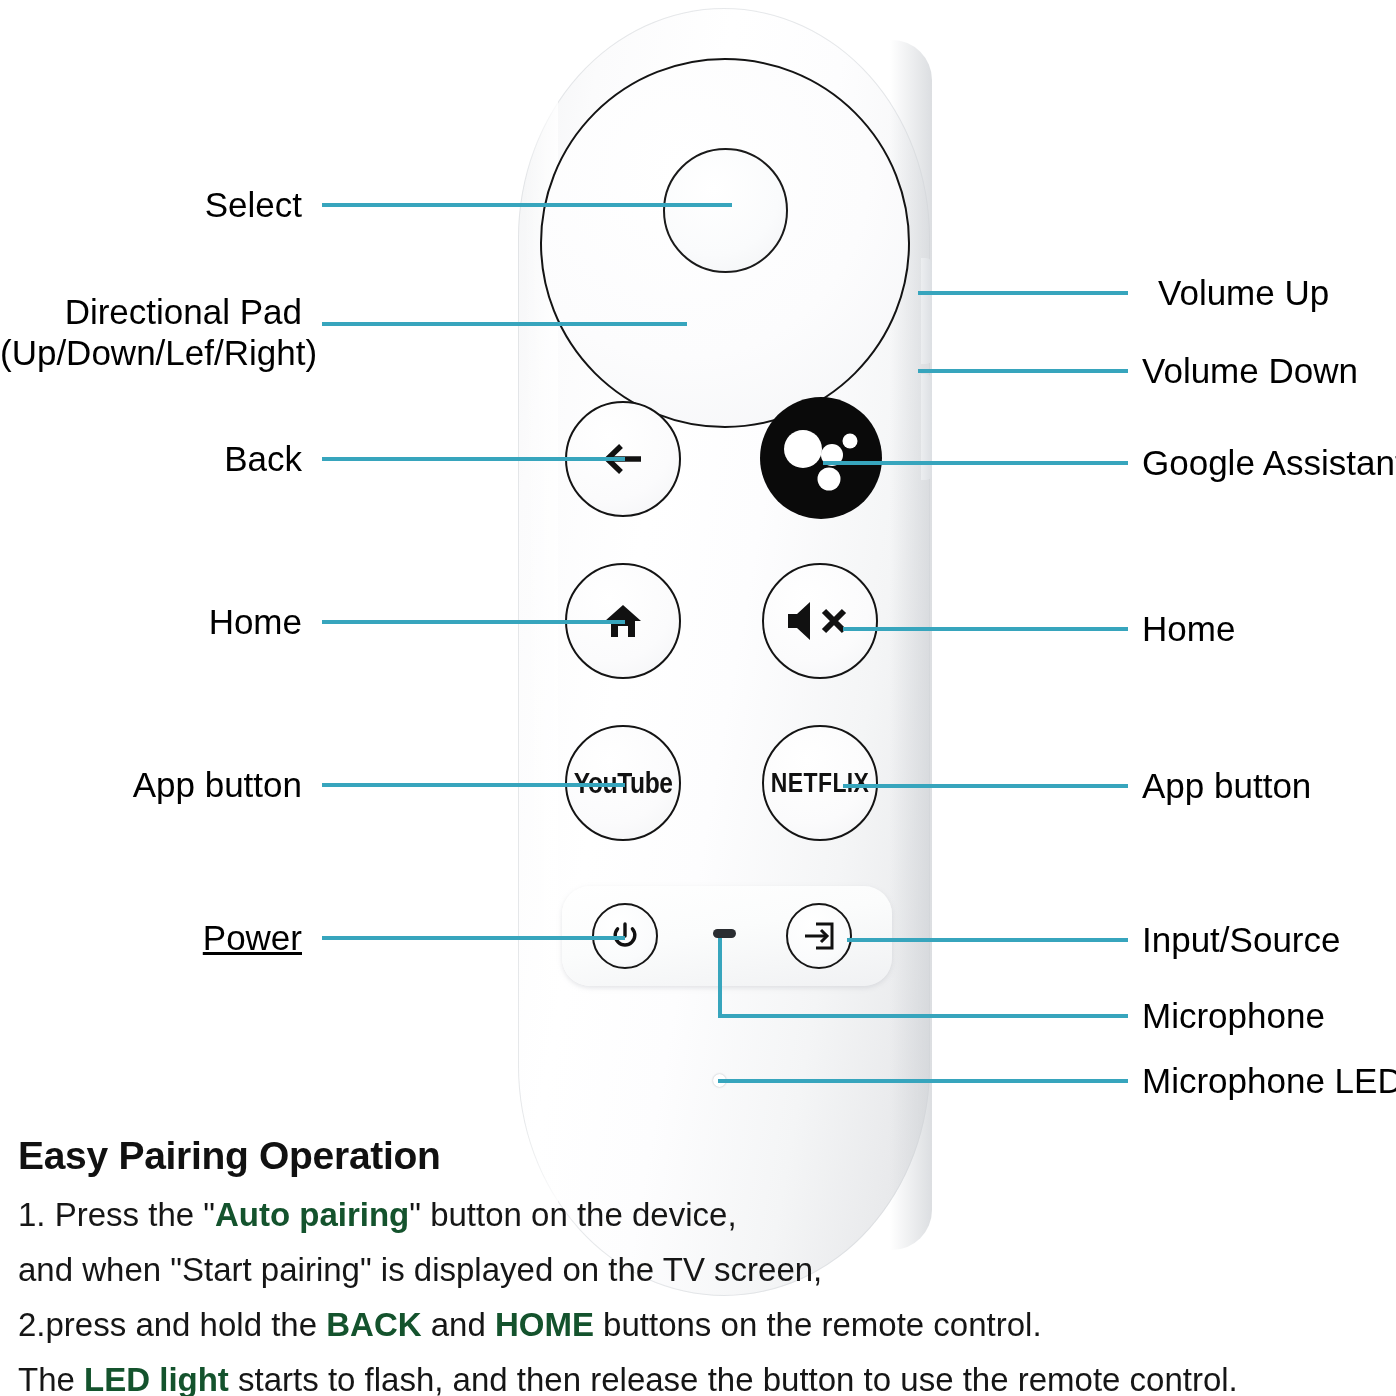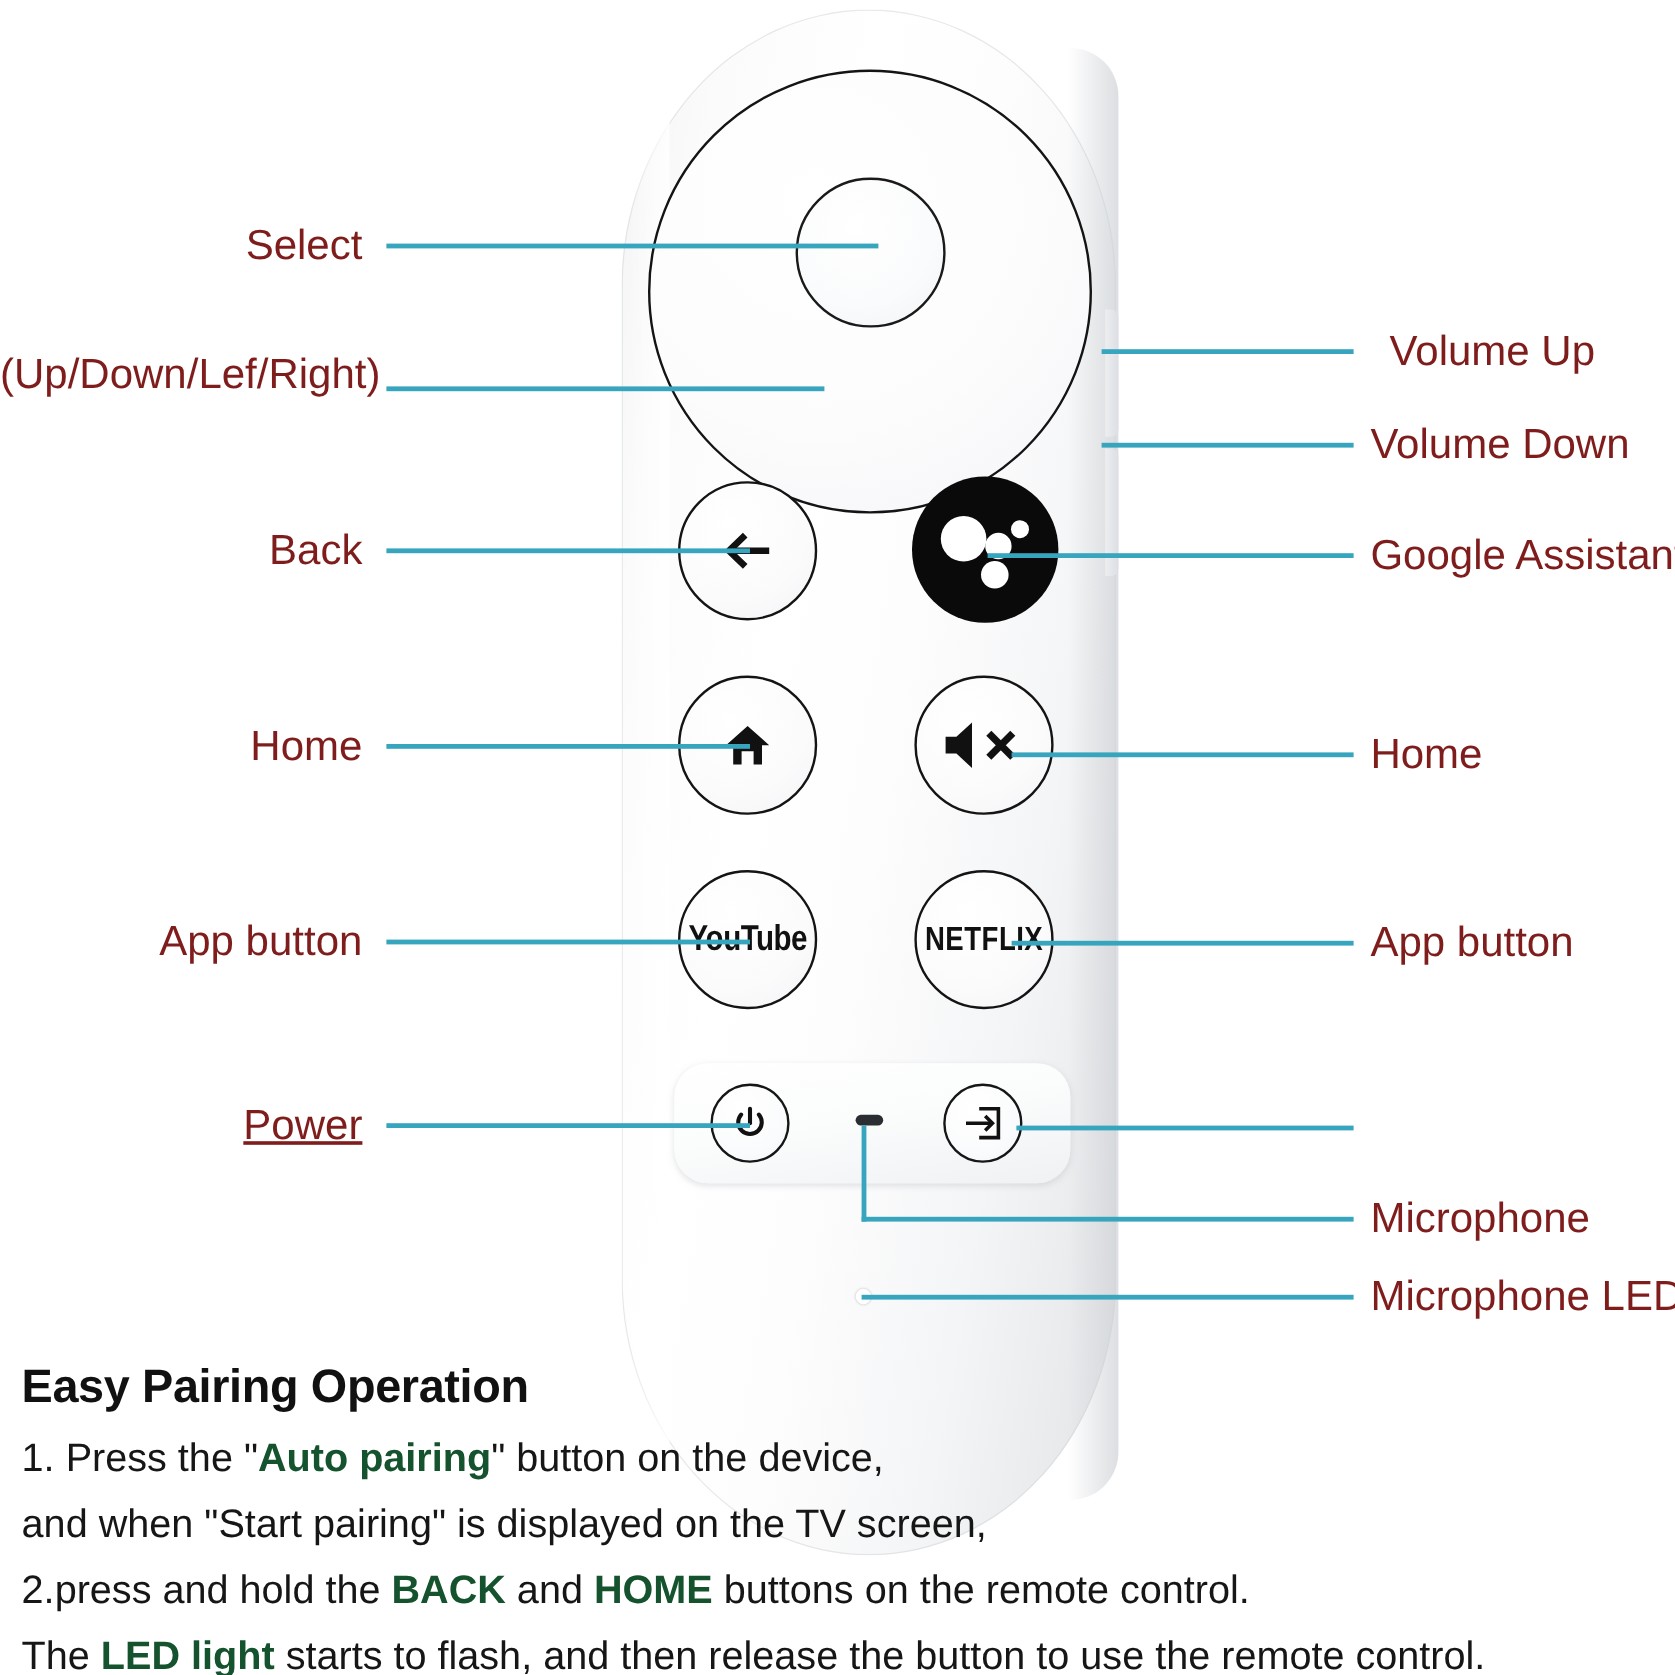--- a/index.html
+++ b/index.html
@@ -150,21 +150,21 @@
     position: absolute;
     width: 4px;
     background: #37a5bd;
   }
 
   
   .label {
     position: absolute;
     font-family: "Liberation Sans", sans-serif;
     font-size: 35px;
-    color: #7f1d1d;
+    color: #000000;
     white-space: nowrap;
     line-height: 1.17;
   }
   .label.right-align { text-align: right; }
 
   
   .instructions {
     position: absolute;
     left: 18px; top: 1134px;
     width: 1380px;
@@ -276,20 +276,21 @@
   <div class="vline" style="left:718px; top:938px; height:80px;"></div>
   <div class="lline" style="left:718px; top:1014px; width:410px;"></div>
 
   <div class="lline" style="left:718px; top:1079px; width:410px;"></div>
 
   <div class="label right-align" style="left:0; top:185px; width:302px;">
     <span>Select</span>
   </div>
 
   <div class="label right-align" style="left:0; top:292px; width:302px;">
+    <div>Directional Pad</div>
     <div>(Up/Down/Lef/Right)</div>
   </div>
 
   <div class="label right-align" style="left:0; top:439px; width:302px;">
     <span>Back</span>
   </div>
 
   <div class="label right-align" style="left:0; top:602px; width:302px;">
     <span>Home</span>
   </div>
@@ -315,20 +316,23 @@
   </div>
 
   <div class="label" style="left:1142px; top:609px;">
     <span>Home</span>
   </div>
 
   <div class="label" style="left:1142px; top:766px;">
     <span>App button</span>
   </div>
 
+  <div class="label" style="left:1142px; top:920px;">
+    <span>Input/Source</span>
+  </div>
 
   <div class="label" style="left:1142px; top:996px;">
     <span>Microphone</span>
   </div>
 
   <div class="label" style="left:1142px; top:1061px;">
     <span>Microphone LED</span>
   </div>
 
   <div class="instructions">

